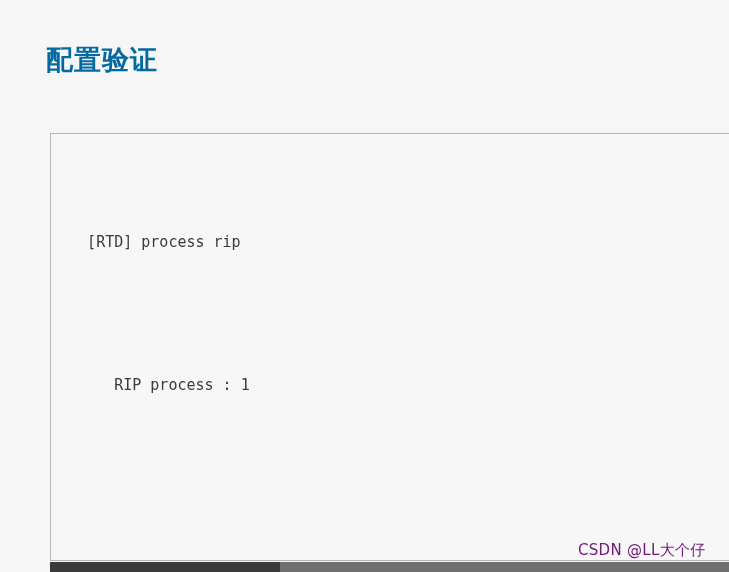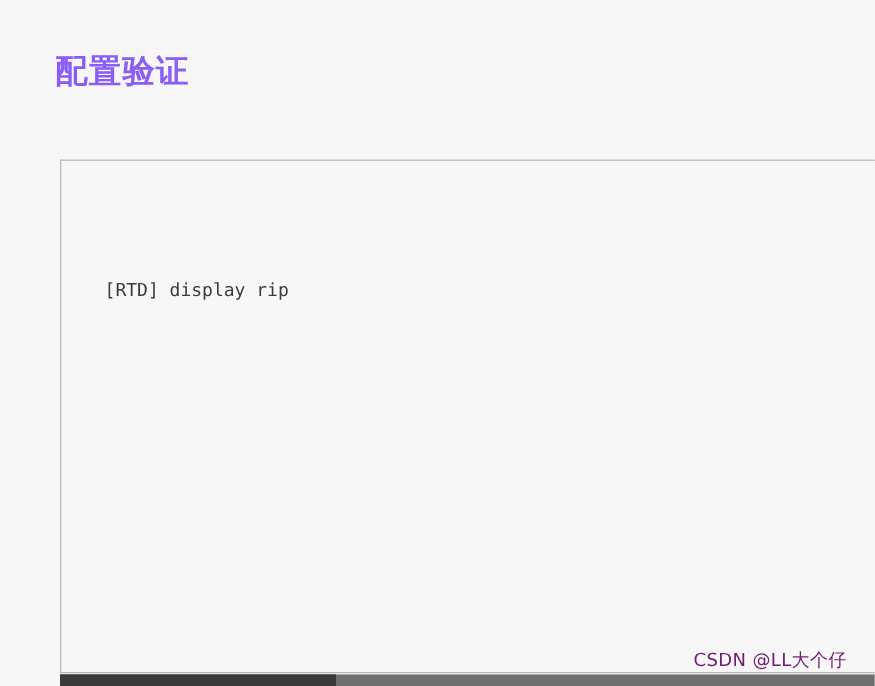--- a/index.html
+++ b/index.html
@@ -22,21 +22,21 @@
   }
 
   
   .heading {
     position: absolute;
     left: 46px;
     top: 40px;
     font-family: "DejaVu Sans", "Liberation Sans", sans-serif;
     font-size: 27px;
     font-weight: bold;
-    color: #8b5cf6;
+    color: #0369a1;
     letter-spacing: 1px;
     line-height: 40px;
     white-space: nowrap;
   }
 
   
   .code-panel {
     position: absolute;
     left: 50px;
     top: 133px;
@@ -101,23 +101,24 @@
 </head>
 <body>
 
 <div id="page">
 
   <div class="heading">配置验证</div>
 
   <div class="code-panel">
     <div class="code-body">
 
-      <div class="code-line"><span>    [RTD] display rip</span></div>
+      <div class="code-line"><span>    [RTD] process rip</span></div>
 
 
+      <div class="code-line"><span>       RIP process : 1</span></div>
 
       
 
       
 
       
 
       
 
       

